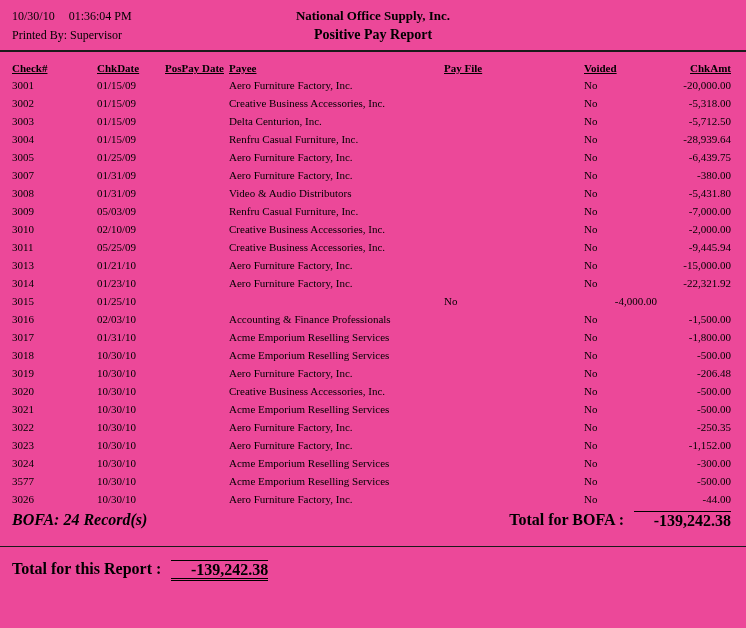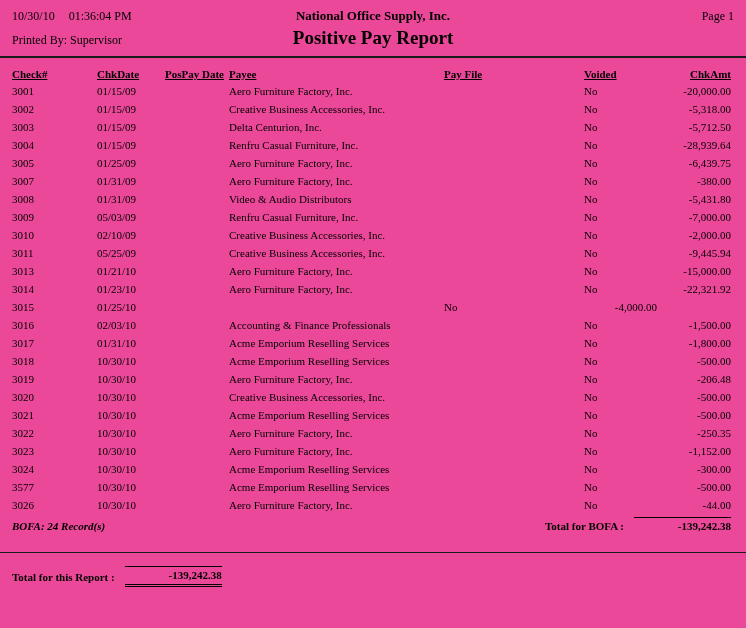--- a/index.html
+++ b/index.html
@@ -6,21 +6,21 @@
   html,body { background:#e8e8e8; }
   body { font-family:"Liberation Serif", serif; color:#000; }
   .page {
     width:746px; height:628px; background:#ec4899; margin:0 auto;
     padding-top:8px; overflow:hidden; position:relative;
   }
   .hdr-row { display:grid; grid-template-columns:1fr auto 1fr; align-items:baseline; padding:0 12px; }
   .hdr-left { text-align:left; font-size:12px; }
   .hdr-right { text-align:right; font-size:12px; }
   .company { font-size:13px; font-weight:bold; text-align:center; }
-  .report-title { font-size:19px; font-weight:bold; text-align:right; padding-top:3px; }
+  .report-title { font-size:14px; font-weight:bold; text-align:right; padding-top:3px; }
   .time-sep { display:inline-block; width:14px; }
   .top-rule { border-top:2px solid #1a1a1a; margin:7px 0 0 0; }
 
   .grid-row {
     display:grid;
     grid-template-columns:85px 68px 64px 215px 140px 73px 74px;
     padding:0 15px 0 12px;
     font-size:11px; line-height:18px;
   }
   .col-headers { margin-top:8px; font-weight:bold; line-height:16px; }
@@ -28,22 +28,22 @@
   .c-check { padding-right:3px; }
   .c-amt   { text-align:right; }
 
   .bank-row { padding:1px 12px 0 12px; font-size:11px; line-height:17px; }
   .bank-label { font-weight:bold; display:inline-block; width:50px; }
 
   .rows-block { }
   .data-row { }
 
   .subtotal-row, .grand-row {
-    display:flex; align-items:center;
-    padding:0 15px 0 12px; font-size:11px;
+    display:flex; align-items:flex-start;
+    padding:0 15px 0 12px; font-size:16px;
   }
   .subtotal-row { margin-top:3px; }
   .records { flex:1; font-weight:bold; font-style:italic; line-height:18px; }
   .total-label { font-weight:bold; margin-right:10px; line-height:18px; }
   .total-amt {
     width:97px; text-align:right; font-weight:bold; line-height:17px;
     border-top:1px solid #000000;
   }
   .full-rule { border-top:1px solid #1a1a1a; margin-top:17px; }
   .grand-row { margin-top:13px; }
@@ -52,21 +52,20 @@
 </head>
 <body>
 
 <div class="page">
 
   <div class="hdr-row">
     <div class="hdr-left">
       <span>10/30/10</span><span class="time-sep"></span><span>01:36:04 PM</span>
     </div>
     <div class="company">National Office Supply, Inc.</div>
-    <div class="hdr-right">Page 1</div>
   </div>
 
   <div class="hdr-row">
     <div class="hdr-left">
       <span>Printed By:</span>
       <span>Supervisor</span>
     </div>
     <div class="report-title">Positive Pay Report</div>
     <div class="hdr-right"></div>
   </div>

